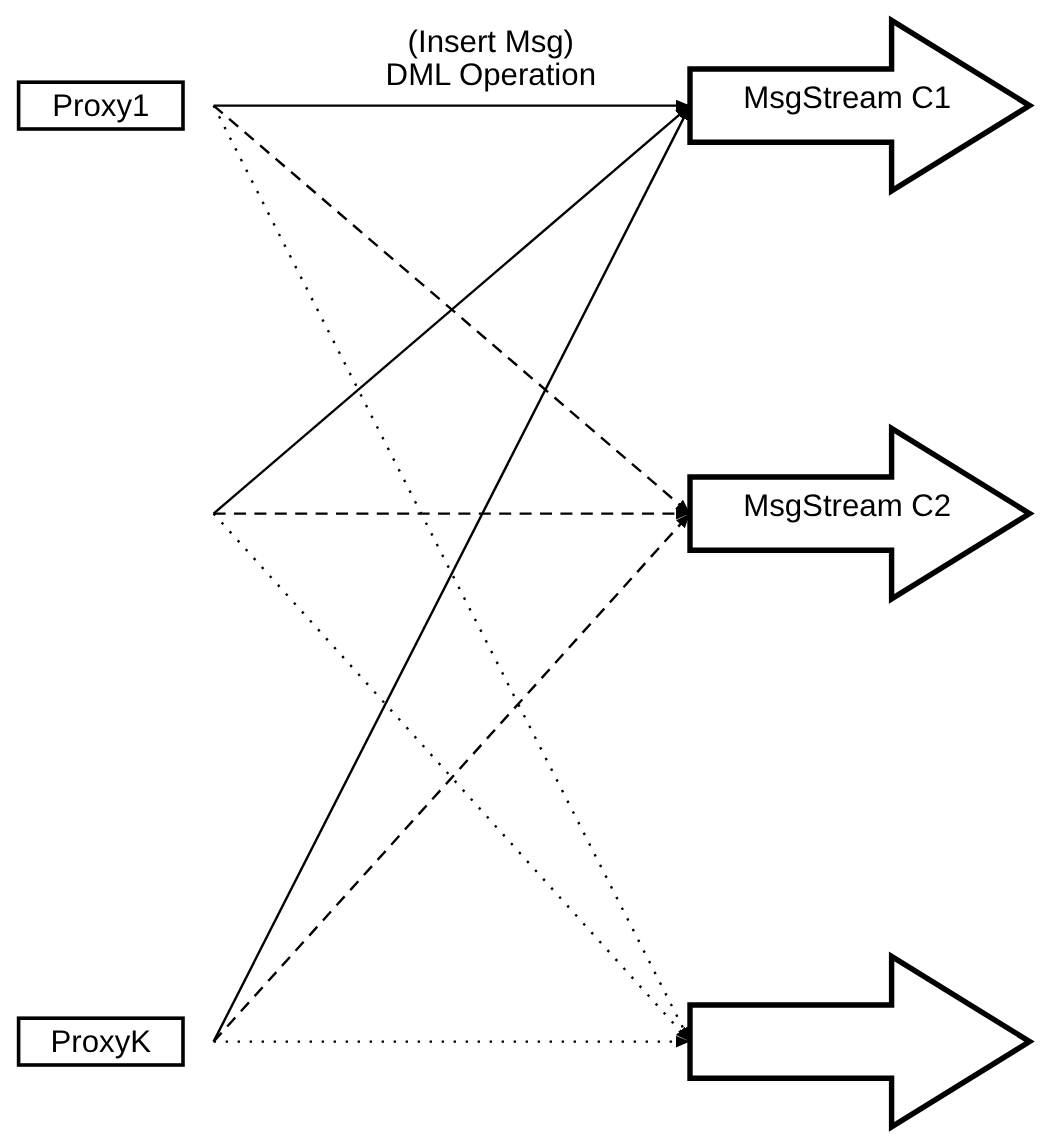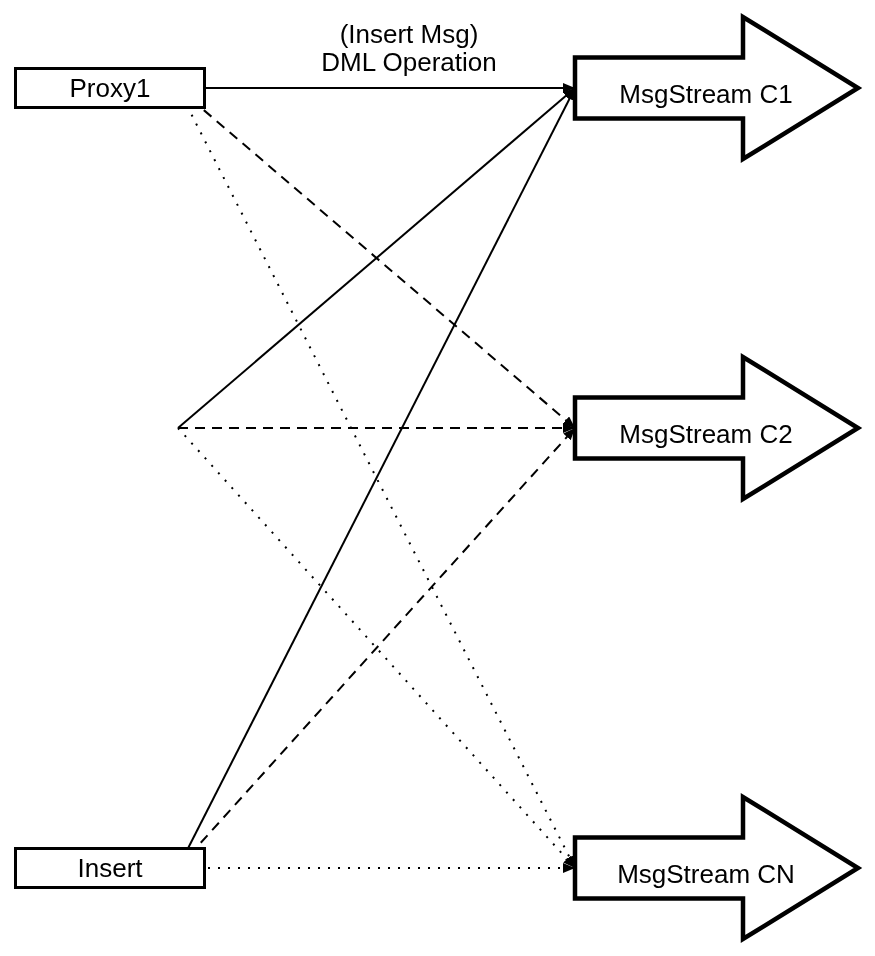--- a/index.html
+++ b/index.html
@@ -43,40 +43,40 @@
     top: 20px;
     width: 300px;
     text-align: center;
     font-size: 26px;
     line-height: 28px;
     white-space: nowrap;
   }
   .proxy-box {
     position: absolute;
     left: 14px;
-    width: 192px;
+    width: 140px;
     height: 42px;
     box-sizing: border-box;
     border: 3px solid #000000;
     background: #ffffff;
     display: flex;
     align-items: center;
     justify-content: center;
     font-size: 26px;
   }
   .proxy-box.p1 { top: 67px; }
   .proxy-box.p2 { top: 407px; }
   .proxy-box.pk { top: 847px; }
   .stream-label {
     position: absolute;
     left: 575px;
     width: 262px;
     height: 44px;
     display: flex;
-    align-items: flex-end;
+    align-items: flex-start;
     justify-content: center;
     font-size: 26px;
     white-space: nowrap;
   }
   .stream-label.s1 { top: 66px; }
   .stream-label.s2 { top: 406px; }
   .stream-label.sn { top: 846px; }
 </style>
 </head>
 <body>
@@ -109,26 +109,23 @@
 
   <div class="title">
     <div>(Insert Msg)</div>
     <div>DML Operation</div>
   </div>
 
   <div class="proxy-box p1">
     <span>Proxy1</span>
   </div>
   <div class="proxy-box pk">
-    <span>Insert</span>
+    <span>ProxyK</span>
   </div>
 
   <div class="stream-label s1">
     <span>MsgStream C1</span>
   </div>
   <div class="stream-label s2">
     <span>MsgStream C2</span>
   </div>
-  <div class="stream-label sn">
-    <span>MsgStream CN</span>
-  </div>
 
 </div>
 
 </body></html>

